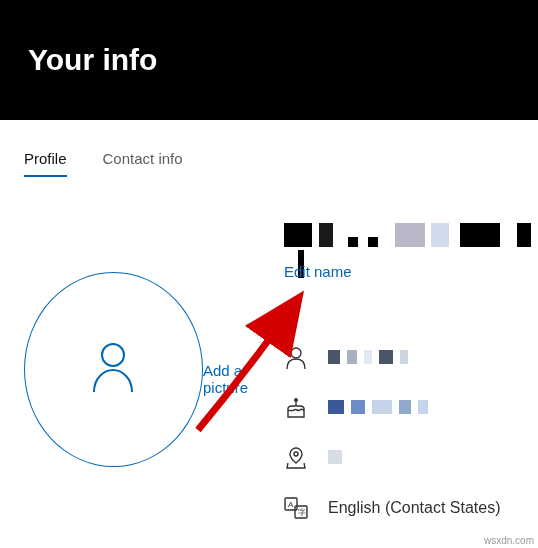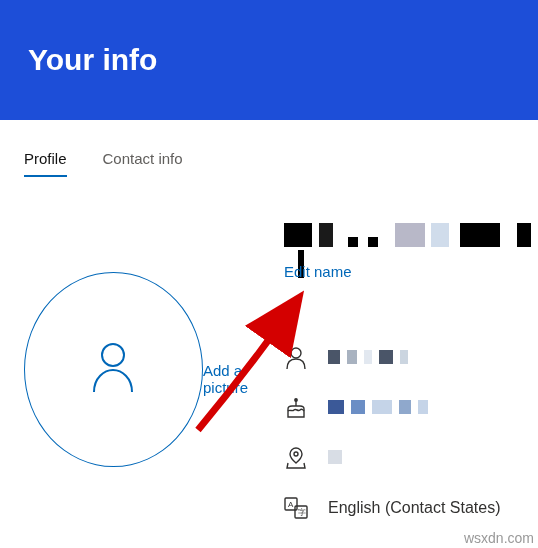--- a/index.html
+++ b/index.html
@@ -7,21 +7,21 @@
     font-family: "Segoe UI", -apple-system, sans-serif;
     width: 538px;
     height: 548px;
     background: #fff;
     overflow: hidden;
     position: relative;
     font-size: 14px;
     color: #323130;
   }
   .header {
-    background: #1d4ed8;
+    background: #000000;
     height: 120px;
     padding: 40px 28px;
     display: flex;
     align-items: center;
   }
   .header-title {
     color: #fff;
     font-size: 30px;
     font-weight: 700;
   }
@@ -112,21 +112,21 @@
     left: 178px;
     top: 260px;
     width: 140px;
     height: 180px;
     pointer-events: none;
   }
   .watermark {
     position: absolute;
     right: 4px;
     bottom: 2px;
-    font-size: 14px;
+    font-size: 10px;
     color: #999;
   }
   .info-text { font-size: 16px; }
 </style>
 </head>
 <body>
 
 <div class="header">
   <div class="header-title">Your info</div>
 </div>

